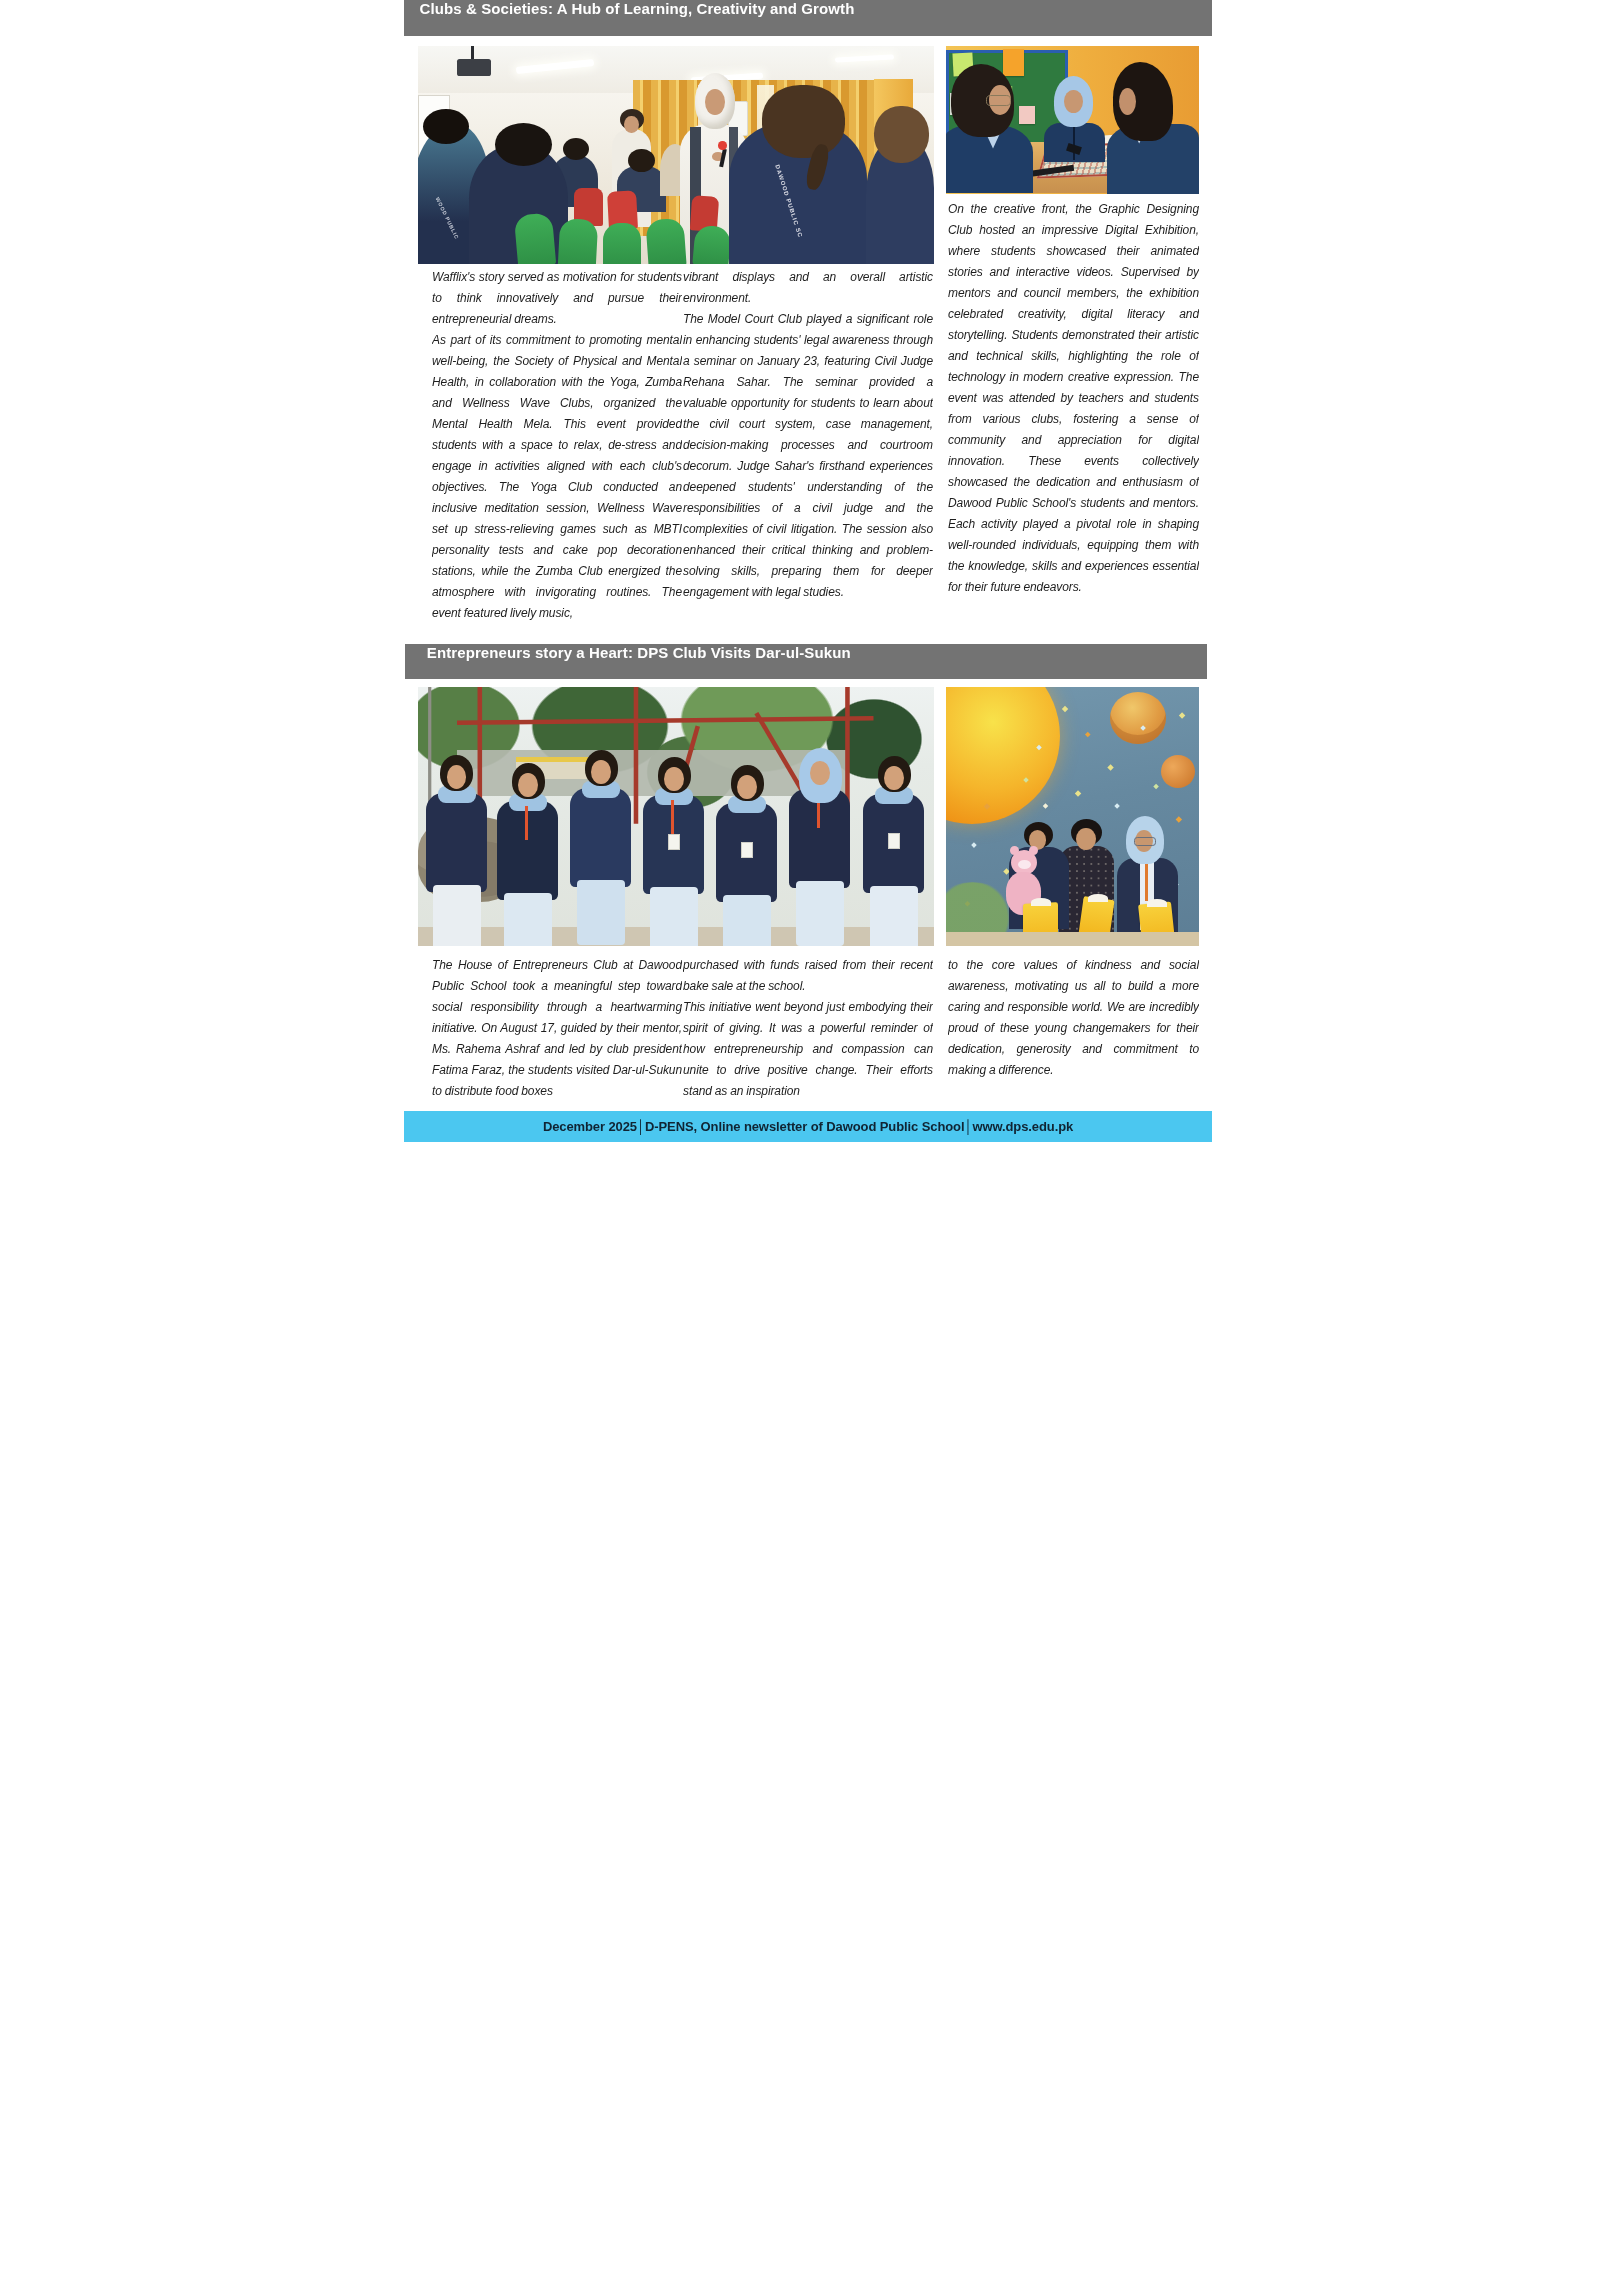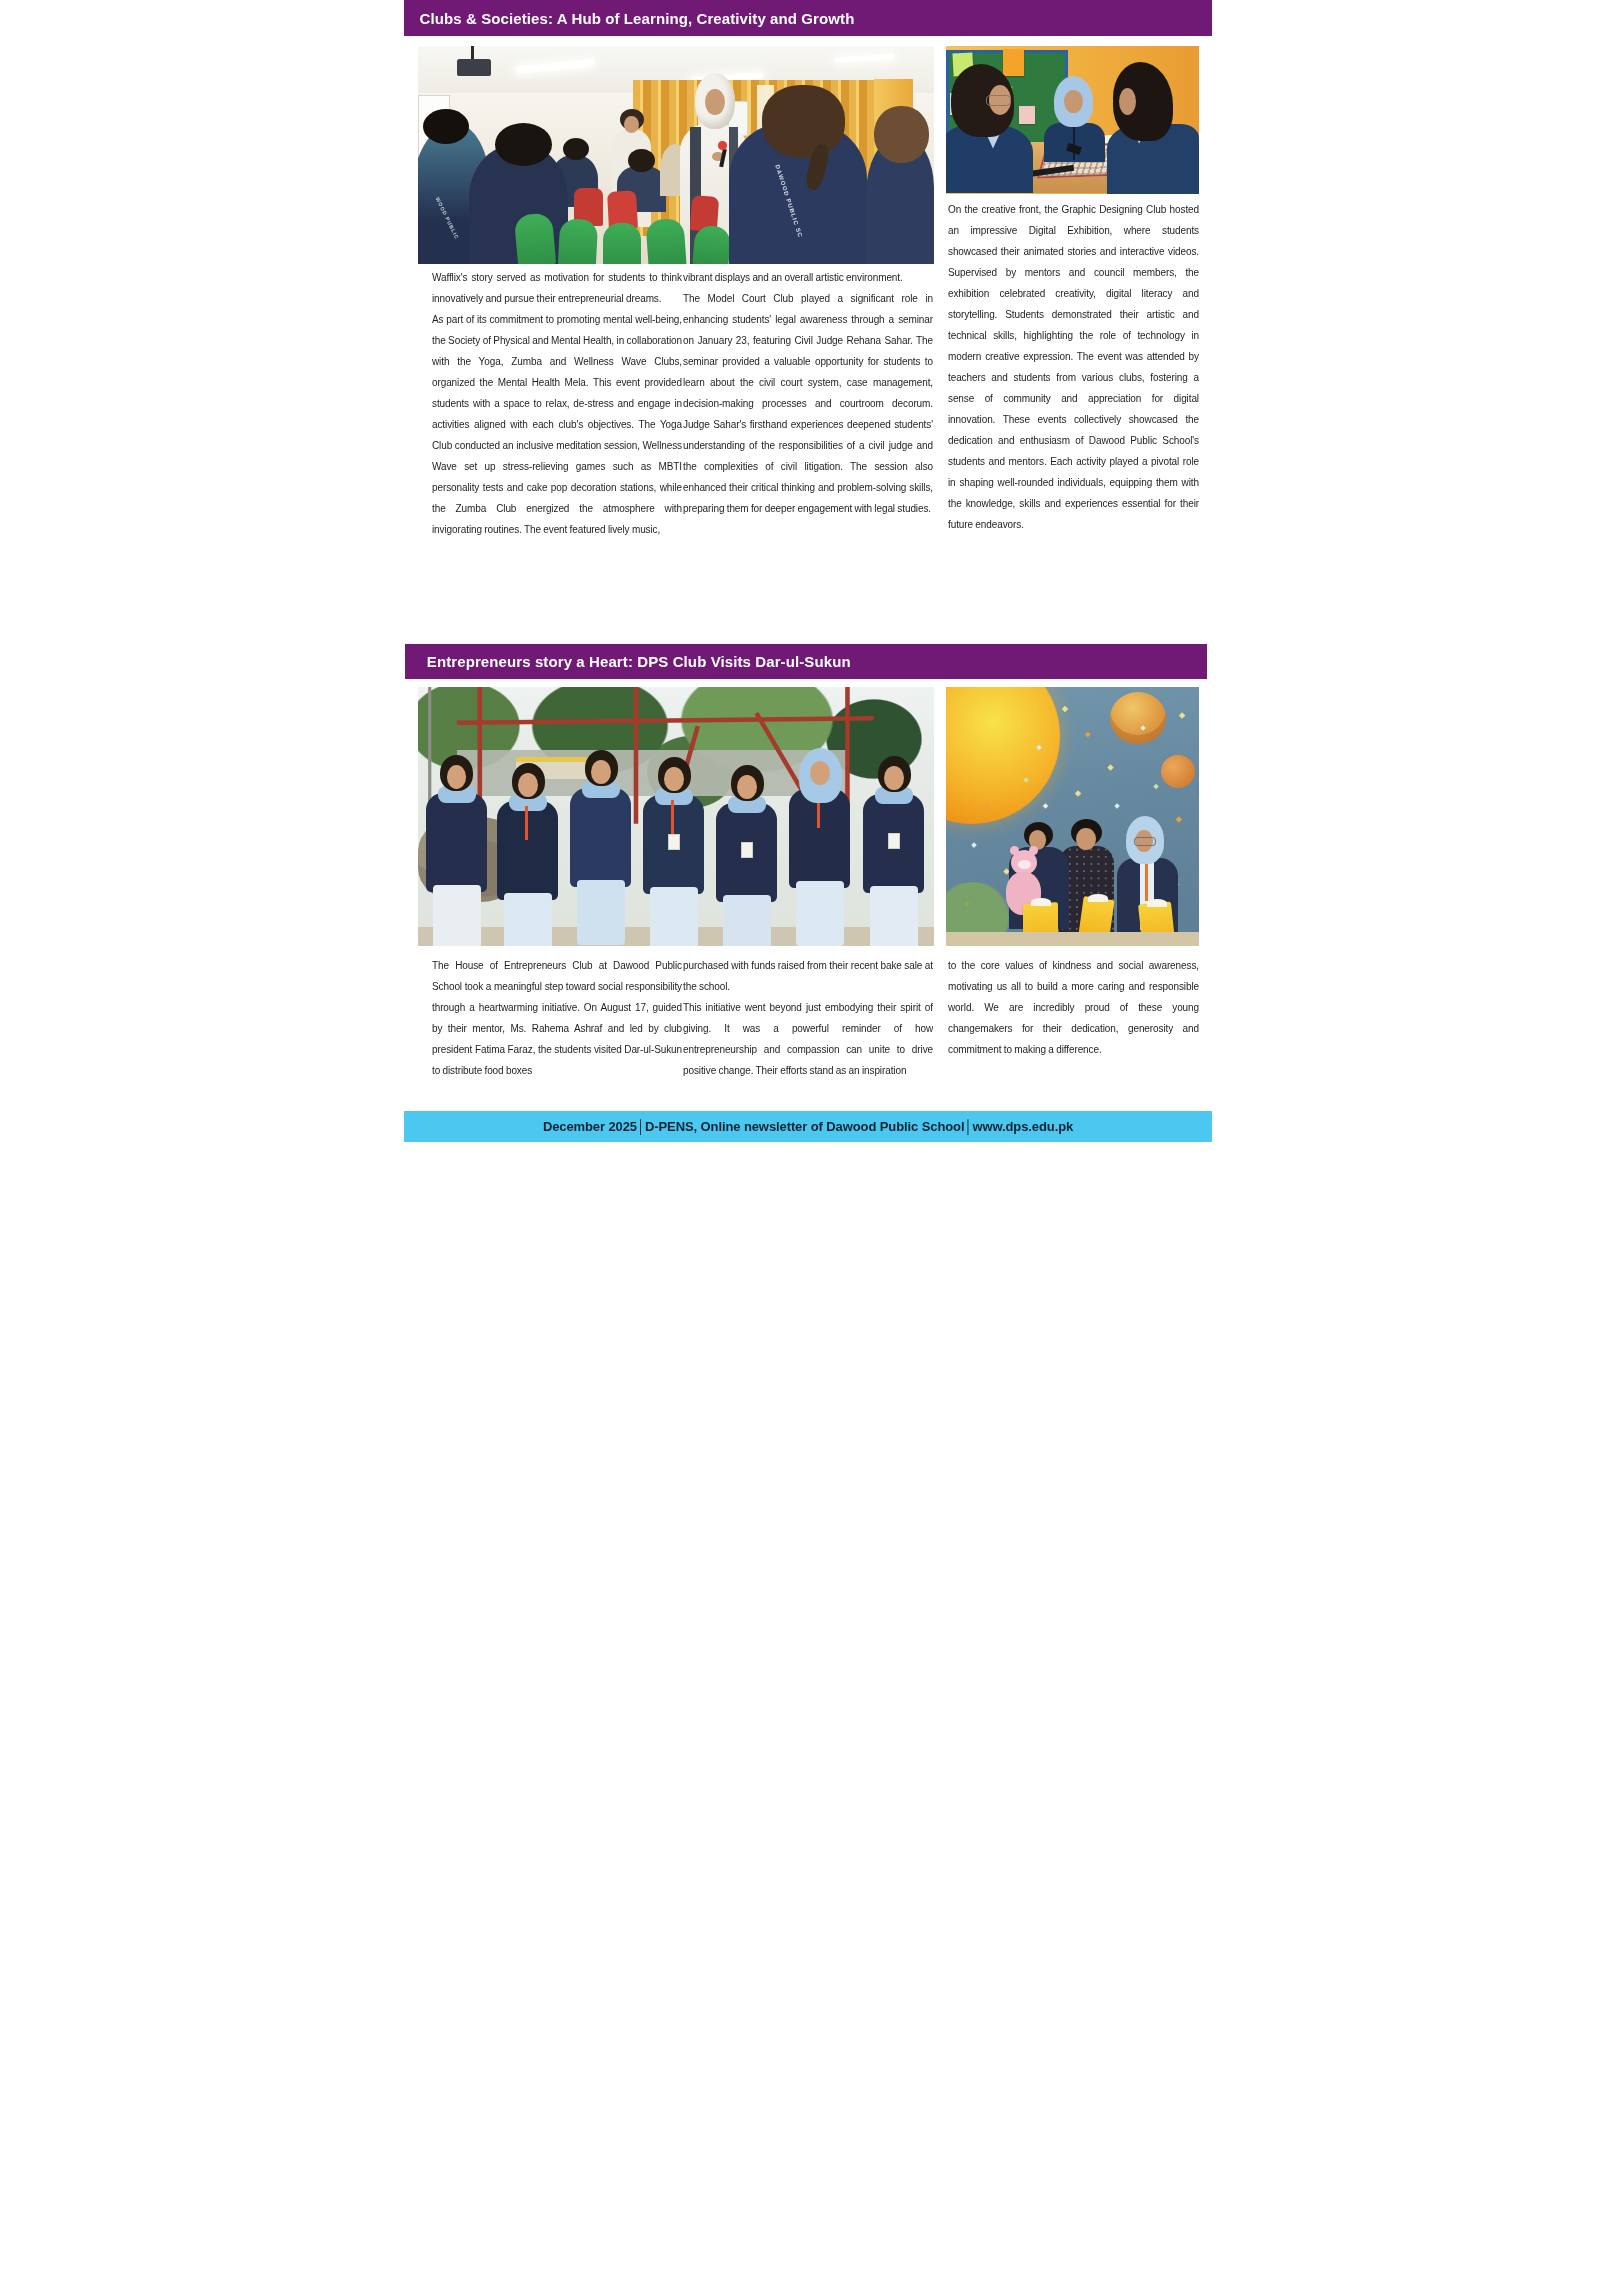--- a/index.html
+++ b/index.html
@@ -1,30 +1,30 @@
 <!DOCTYPE html>
 <html style="font-size:10.4px"><head>
 <meta charset="utf-8">
 <style>
   html,body{margin:0;padding:0;background:#ffffff;}
   .page{position:relative;width:808px;height:1142px;margin:0 auto;background:#fff;
         font-family:"Liberation Sans",sans-serif;overflow:hidden;}
 
   
-  .band{position:absolute;background:#701a75;color:#fff;font-weight:bold;
-        display:flex;align-items:center;}
+  .band{position:absolute;background:#737373;color:#fff;font-weight:bold;
+        display:flex;}
   .band1{left:0;top:0;width:808px;height:36px;}
   .band1 .bt{margin-left:15.6px;}
   .band2{left:1.3px;top:644px;width:802px;height:35px;}
   .band2 .bt{margin-left:21.5px;}
   .bt{font-size:15px;letter-spacing:0.1px;}
 
   
   .col{position:absolute;width:250px;text-align:justify;color:#1e1e1e;
-       font-size:10px;line-height:21px;letter-spacing:-0.1px;word-spacing:-0.3px;overflow:hidden;}
+       font-size:12px;line-height:21px;letter-spacing:-0.1px;word-spacing:-0.3px;overflow:hidden;font-style:italic;}
   .col p{margin:0;}
   .c1{left:28px;}  .c2{left:279px;}  .c3{left:544px;width:251px;}
   .topc{top:267px;height:375px;}
   .c3top{top:199px;height:443px;}
   .botc{top:955px;height:153px;}
 
   
   .footer{position:absolute;left:0;top:1111px;width:808px;height:31px;background:#4bc7f0;
           display:flex;align-items:center;justify-content:center;}
   .footer span{font-size:13px;font-weight:bold;color:#102433;letter-spacing:-0.1px;}

